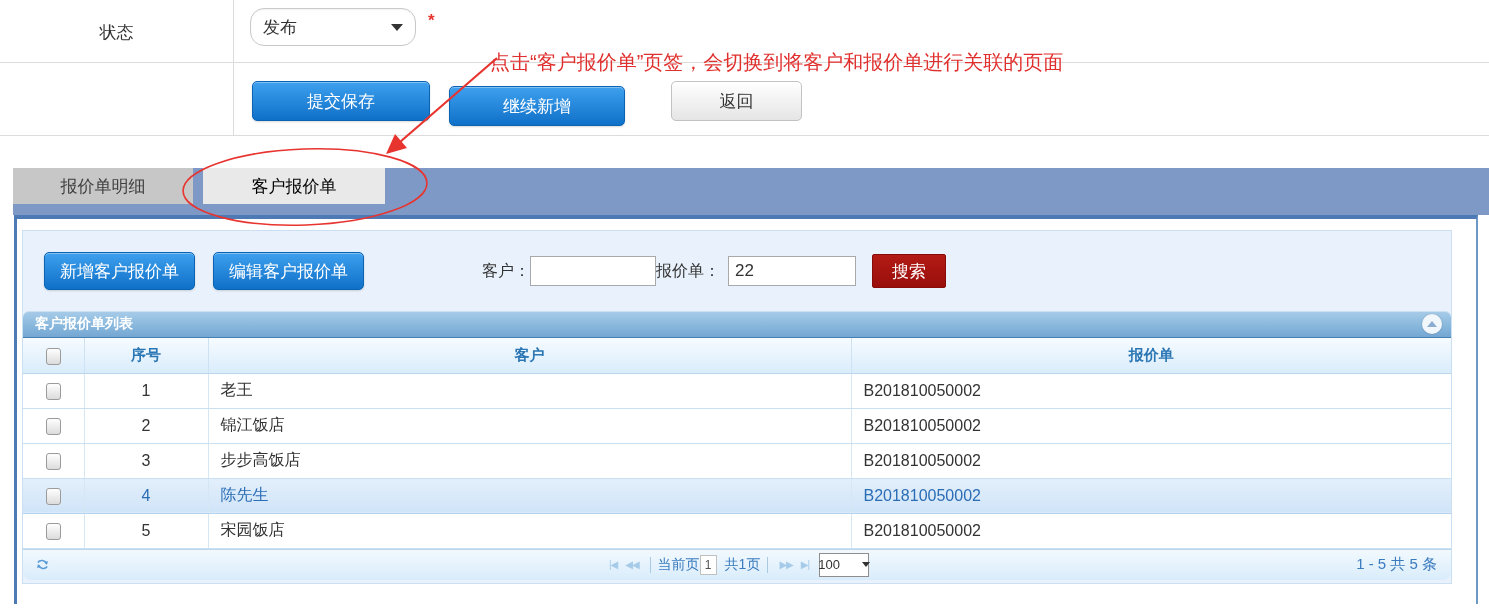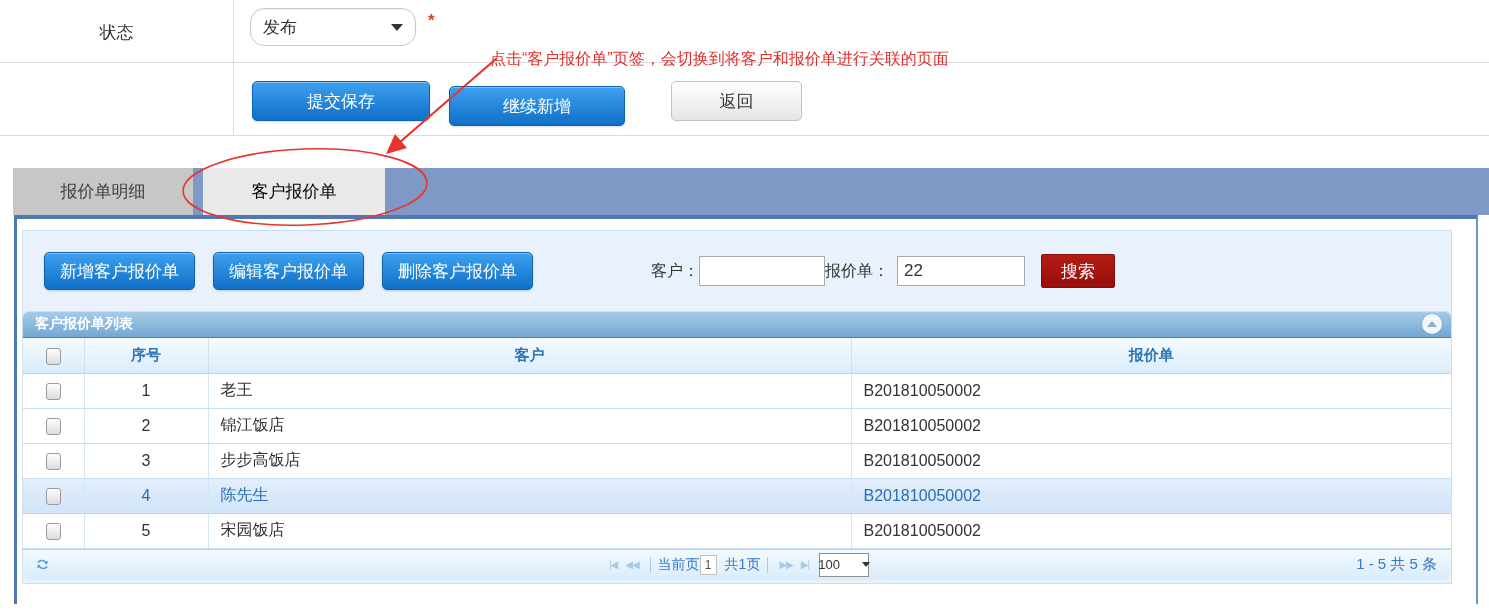--- a/index.html
+++ b/index.html
@@ -10,25 +10,25 @@
 
 .status-label{position:absolute;left:0;top:21px;width:233px;text-align:center;font-size:17px;color:#333}
 .select{position:absolute;left:250px;top:8px;width:166px;height:38px;border:1px solid #c9c9c9;border-radius:14px;background:#fff;display:flex;align-items:center;padding:0 12px;font-size:17px;color:#333;box-shadow:inset 0 1px 2px rgba(0,0,0,.05);cursor:pointer}
 .caret{margin-left:auto;width:0;height:0;border-left:6px solid transparent;border-right:6px solid transparent;border-top:7px solid #333}
 .req{position:absolute;left:428px;top:11px;color:#e8342f;font-size:17px;font-weight:bold}
 .btn-blue{height:40px;border:1px solid #0b63b4;border-radius:5px;background:linear-gradient(#3ea0ee,#0f70c8);color:#fff;font-size:17px;display:flex;align-items:center;justify-content:center;box-shadow:inset 0 1px 0 rgba(255,255,255,.35),0 1px 2px rgba(0,0,0,.15);cursor:pointer}
 .btn-gray{height:40px;border:1px solid #c2c2c2;border-radius:5px;background:linear-gradient(#ffffff,#e5e5e5);color:#333;font-size:17px;display:flex;align-items:center;justify-content:center;cursor:pointer}
 .pos-submit{position:absolute;left:252px;top:81px;width:178px}
 .pos-continue{position:absolute;left:449px;top:86px;width:176px}
 .pos-back{position:absolute;left:671px;top:81px;width:131px}
-.note{position:absolute;left:490px;top:49px;color:#e0302e;font-size:16px;z-index:41;white-space:nowrap}
+.note{position:absolute;left:490px;top:49px;color:#e0302e;font-size:20px;z-index:41;white-space:nowrap}
 svg.overlay{position:absolute;left:0;top:0;pointer-events:none;z-index:40}
 
 .tabbar{position:absolute;left:13px;top:168px;width:1476px;height:47px;background:#7e99c6}
-.tab{position:absolute;top:0;height:47px;display:flex;align-items:center;justify-content:center;font-size:17px;cursor:pointer}
+.tab{position:absolute;top:0;height:36px;display:flex;align-items:center;justify-content:center;font-size:17px;cursor:pointer}
 .tab-detail{left:0;width:180px;background:#c7c7c7;color:#3f3f3f}
 .tab-customer{left:190px;width:182px;background:#e9e9e9;color:#000;font-weight:normal}
 
 .panel{position:absolute;left:14px;top:215px;width:1464px;height:389px;border-left:3px solid #4d7ab5;border-top:4px solid #4d7ab5;border-right:2px solid #6d97c4;background:#fff}
 .container{position:absolute;left:5px;top:11px;width:1430px;height:354px;background:#e9f2fc;border:1px solid #cbdff2;border-radius:0}
 .toolbar{display:flex;align-items:center;height:80px;padding-left:21px}
 .tb-btn{height:38px;padding:0 15px;border:1px solid #0b63b4;border-radius:5px;background:linear-gradient(#3ea0ee,#0f70c8);color:#fff;font-size:17px;display:flex;align-items:center;margin-right:18px;box-shadow:inset 0 1px 0 rgba(255,255,255,.35),0 1px 2px rgba(0,0,0,.15);cursor:pointer;white-space:nowrap}
 .flabel{font-size:16px;color:#333;white-space:nowrap}
 .ml{margin-left:100px}
 .finput{height:30px;border:1px solid #a9a9a9;background:#fff;font-size:17px;color:#333;padding:0 6px;font-family:inherit}
@@ -88,21 +88,20 @@
   <div class="tab tab-detail">报价单明细</div>
   <div class="tab tab-customer">客户报价单</div>
 </div>
 
 <div class="panel">
   <div class="container">
 
     <div class="toolbar">
       <div class="tb-btn">新增客户报价单</div>
       <div class="tb-btn">编辑客户报价单</div>
-      <div class="tb-btn">删除客户报价单</div>
       <span class="flabel ml">客户：</span>
       <input class="finput inp-customer" value="" style="">
       <span class="flabel">报价单：</span>
       <input class="finput inp-quote" value="22" style="">
       <div class="search-btn">搜索</div>
     </div>
 
     <div class="grid-title">
       <span>客户报价单列表</span>
       <span class="collapse">

